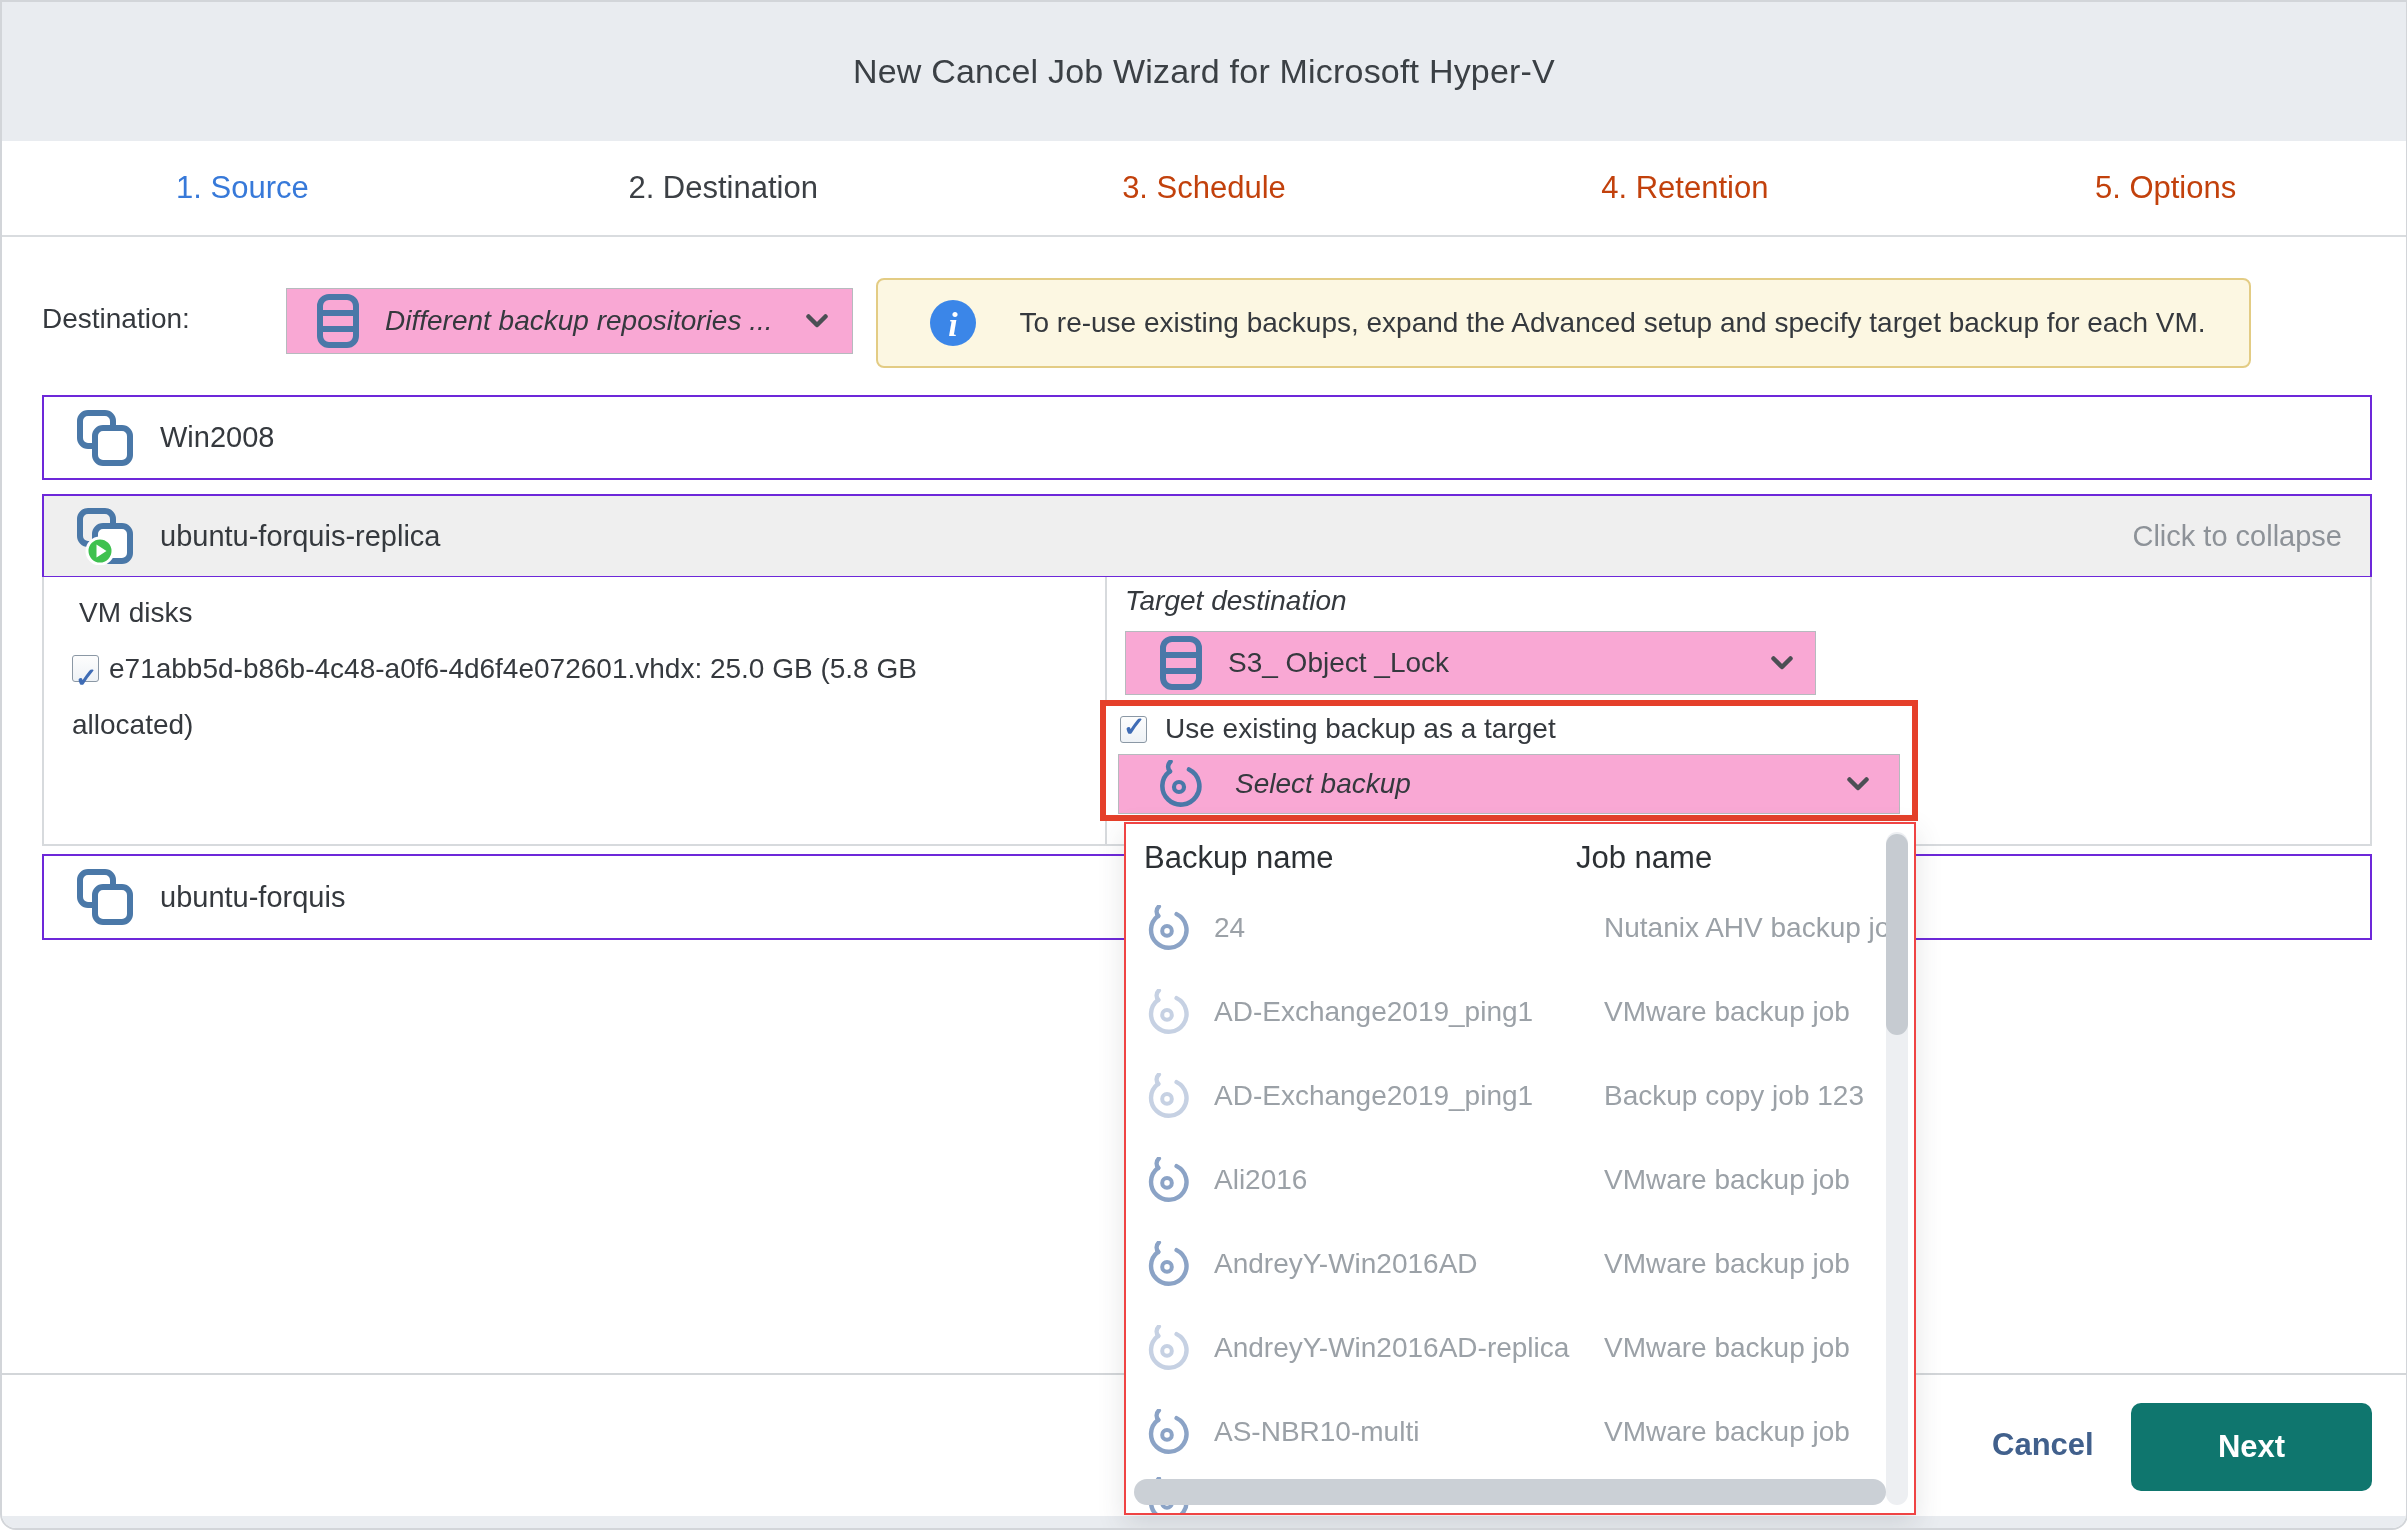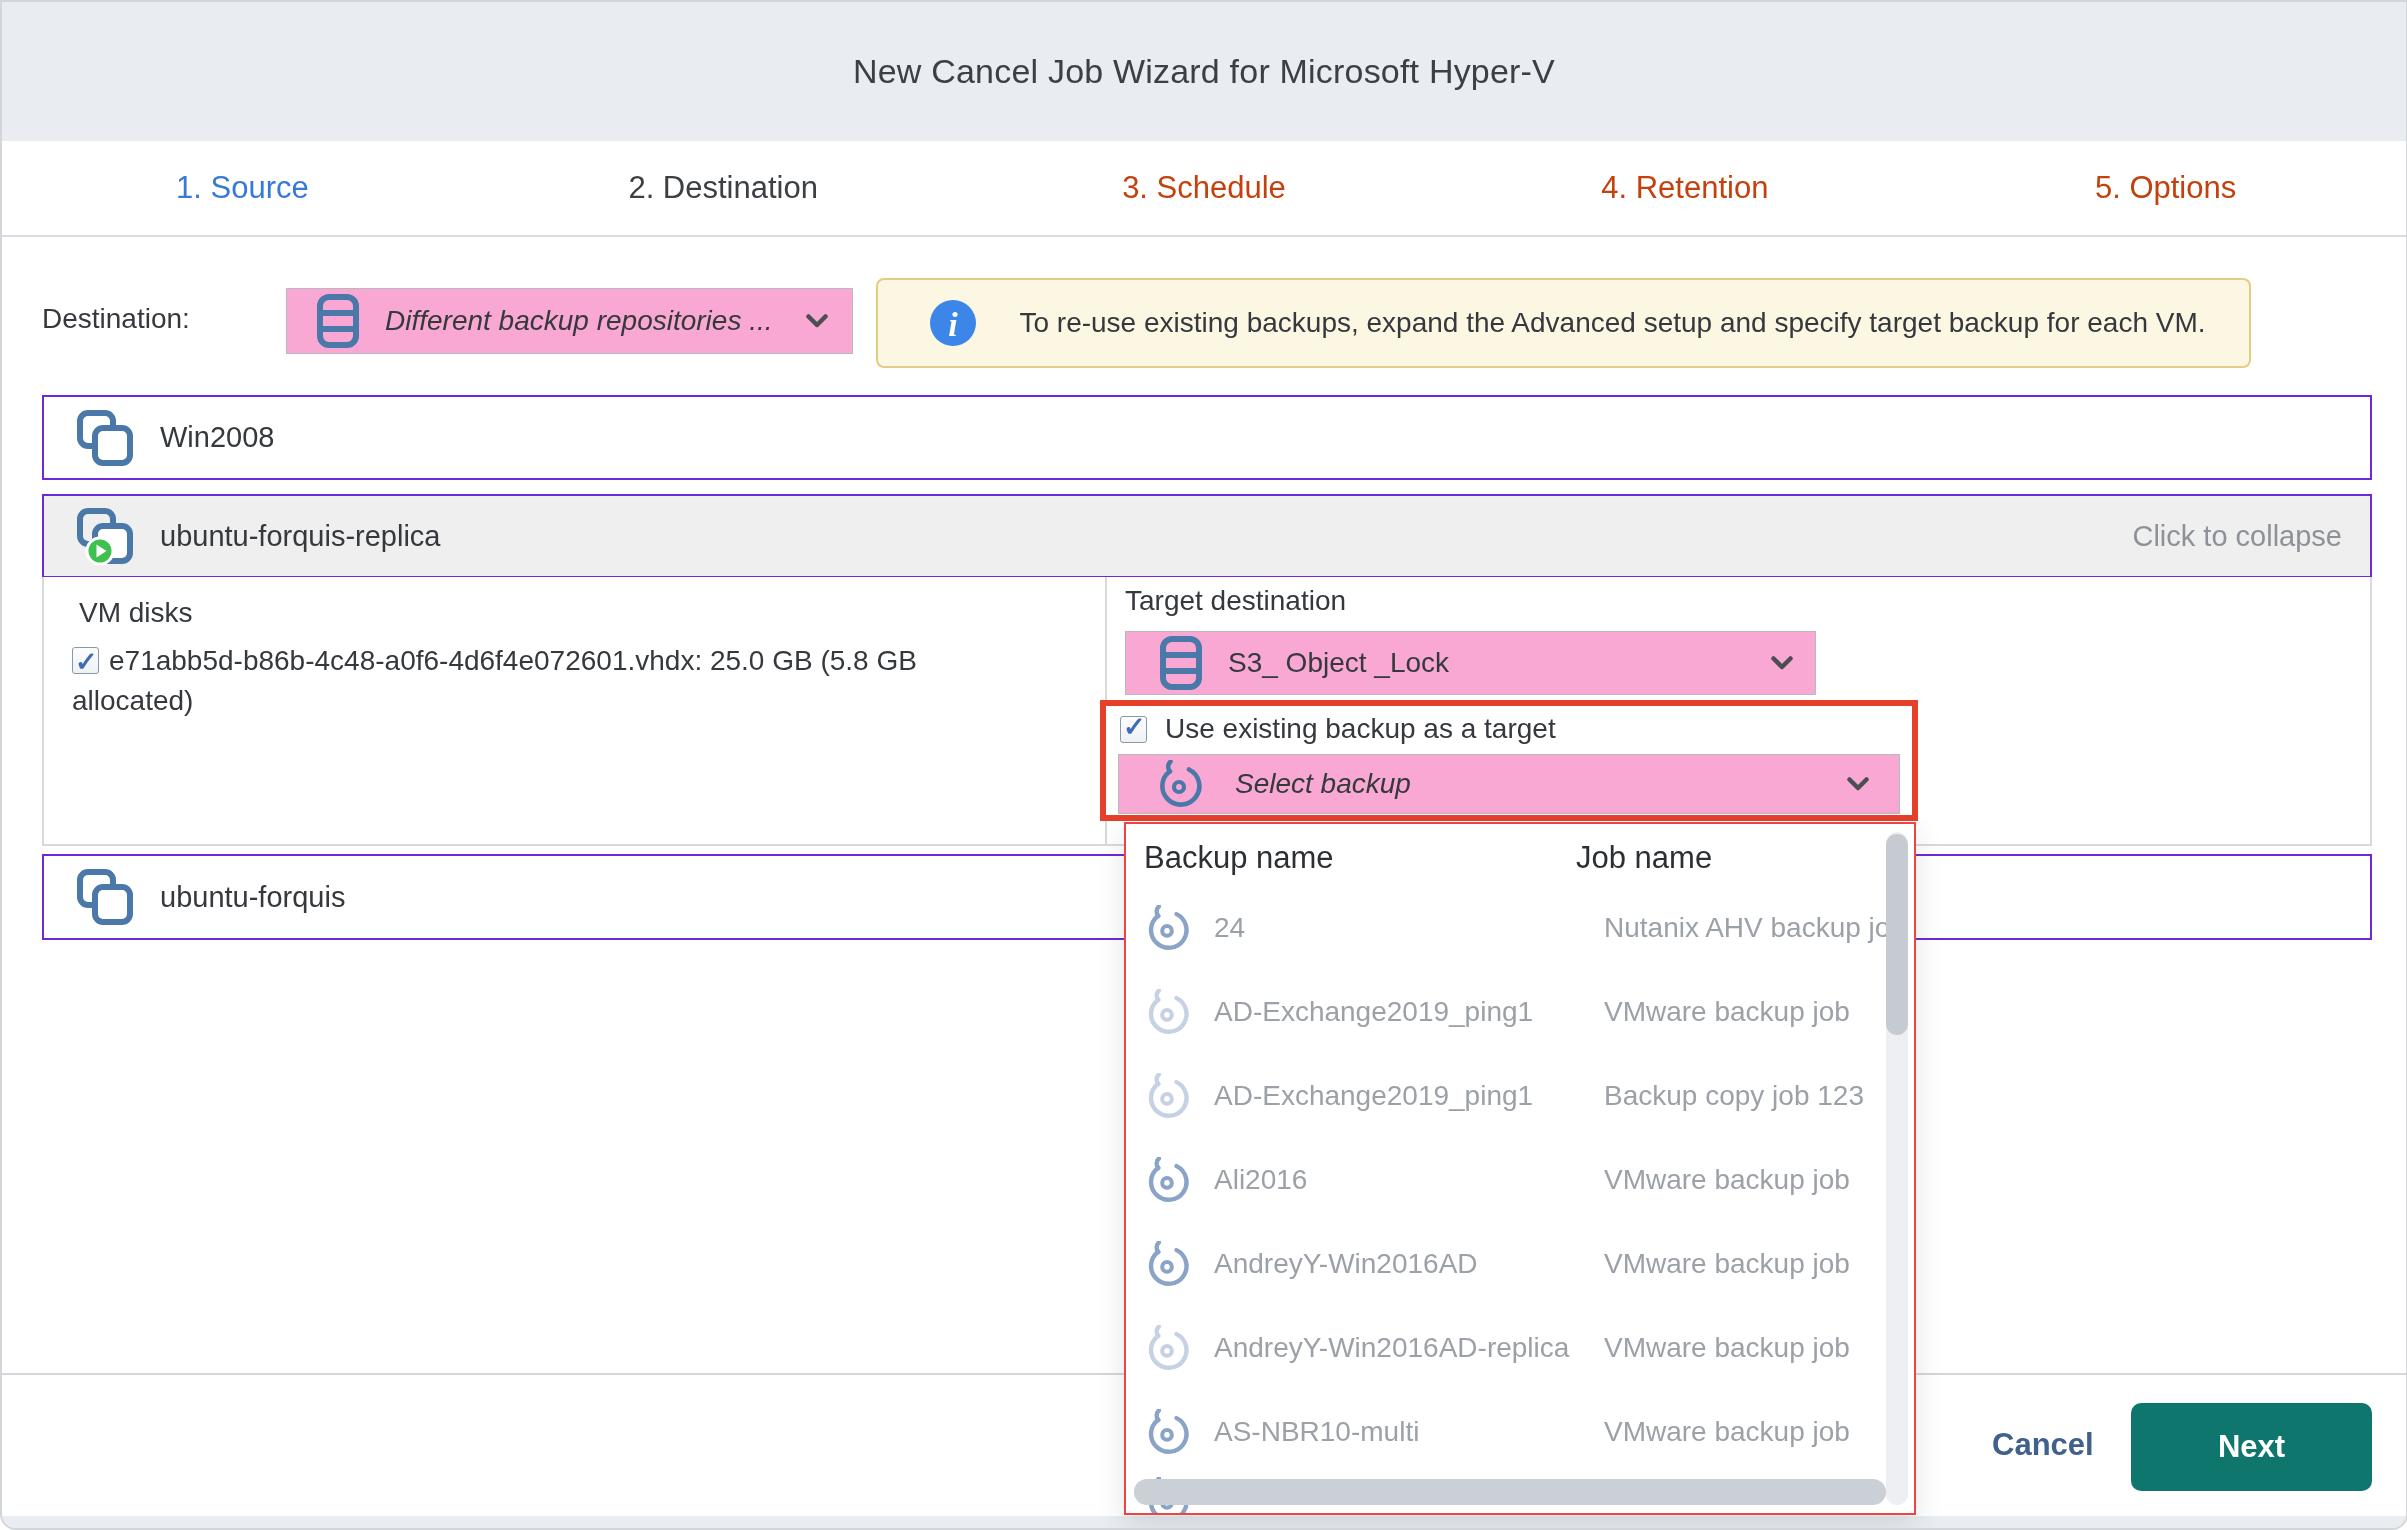--- a/index.html
+++ b/index.html
@@ -45,24 +45,24 @@
   .row-forquis{ top:852px; height:86px; z-index:1; }
   .vm-name{ font-size:29px; color:#35393e; margin-left:24px; }
   .collapse-hint{ margin-left:auto; font-size:29px; color:#8d9298; }
 
   
   .panel{ position:absolute; left:40px; top:575px; width:2330px; height:269px;
           background:#fff; border:2px solid #d7dadd; border-top:none; }
   .panel .vdiv{ position:absolute; left:1061px; top:0; bottom:0; width:2px; background:#d7dadd; }
   .col-title{ position:absolute; font-size:28px; color:#35393e; }
   .t-vmdisks{ left:35px; top:20px; }
-  .t-target{ left:1081px; top:8px; }
+  .t-target{ left:1081px; top:8px;font-style:italic; }
 
   .disk-line{ position:absolute; left:28px; top:64px; width:905px;
-              font-size:28px; line-height:40px; color:#35393e; }
+              font-size:28px; line-height:56px; color:#35393e; }
 
   .checkbox{ display:inline-block; width:27px; height:27px; vertical-align:-4px;
              border:1px solid #8b98a5; background:linear-gradient(#fdfdfd,#eef2f6);
              border-radius:3px; position:relative; margin-right:10px; }
   .checkbox.checked::after{ content:"✓"; position:absolute; left:2px; top:-6px;
              font-size:27px; font-weight:bold; color:#3f6cb5; }
 
   .combo-s3{ position:absolute; left:1081px; top:54px; width:691px; height:64px; padding:0 22px 0 34px; }
 
   

